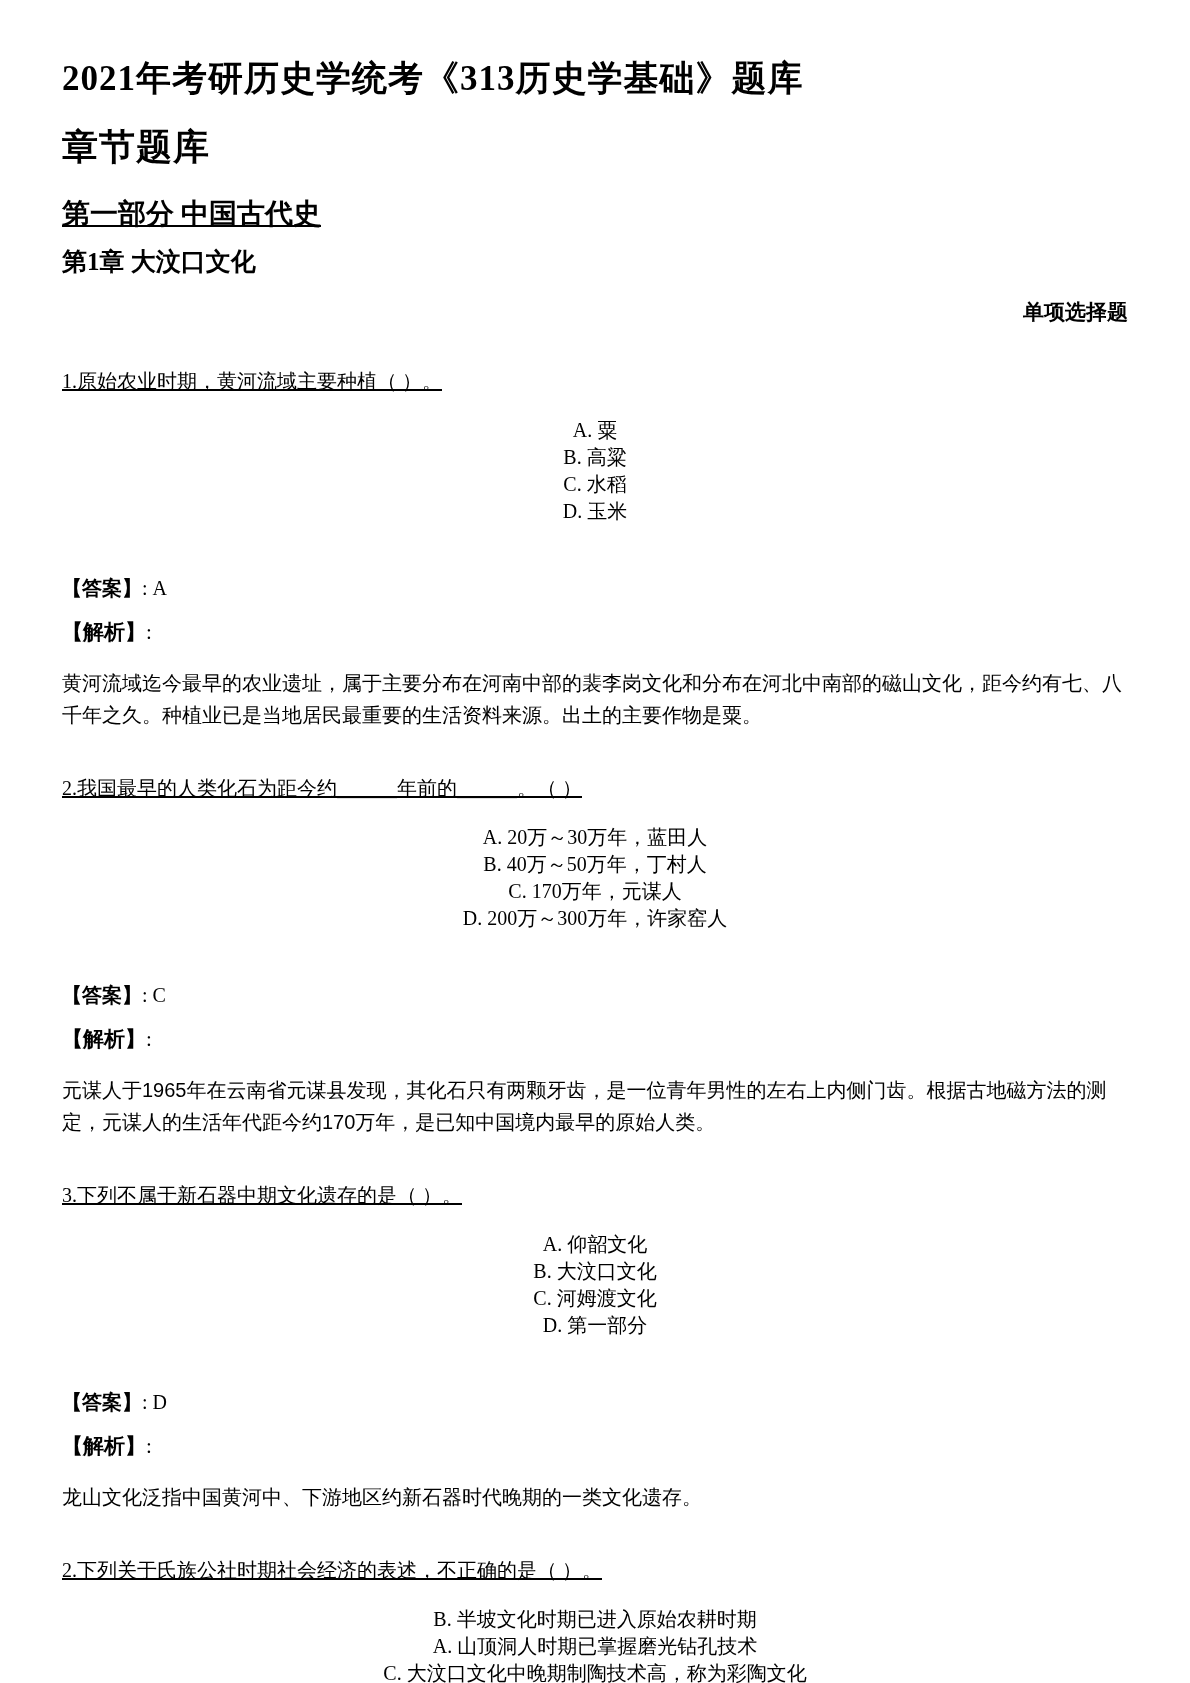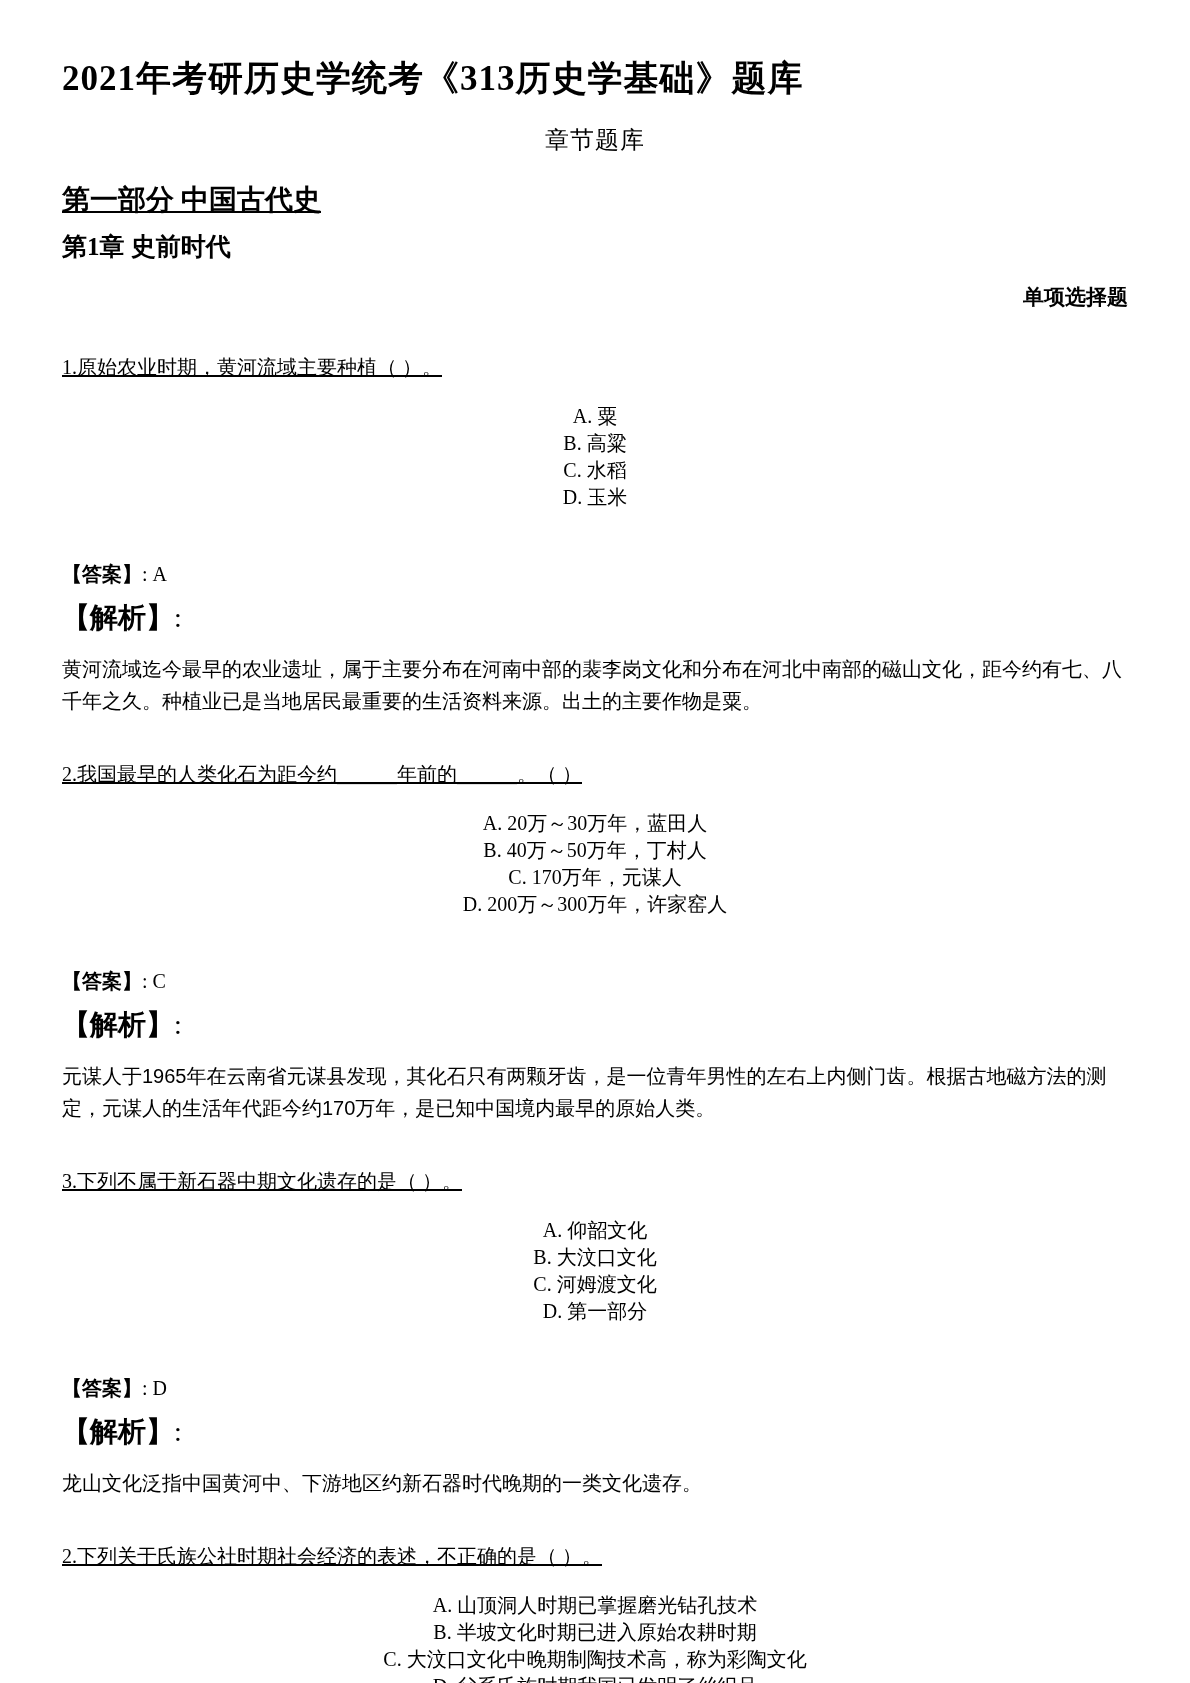--- a/index.html
+++ b/index.html
@@ -20,26 +20,25 @@
     font-family: "Liberation Serif", "DejaVu Serif", serif;
   }
   .doc-title {
     font-size: 35px;
     font-weight: bold;
     line-height: 1.2;
     letter-spacing: 1px;
     margin: 0;
   }
   .doc-subtitle {
-    font-size: 24px;
-    font-weight: normal;
+    font-size: 36px;
+    font-weight: bold;
     line-height: 1.2;
     letter-spacing: 1px;
     margin: 26px 0 0 0;
-    text-align: center;
   }
   .part-heading {
     font-size: 28px;
     font-weight: bold;
     line-height: 1.2;
     margin: 28px 0 0 0;
     text-decoration: underline;
   }
   .chapter-heading {
     font-size: 25px;
@@ -69,21 +68,21 @@
     text-align: center;
   }
   .option { white-space: pre-wrap; }
   .answer-row {
     margin: 50px 0 0 0;
     font-size: 20px;
     line-height: 26px;
   }
   .analysis-row {
     margin: 18px 0 0 0;
-    font-size: 28px;
+    font-size: 21px;
     line-height: 26px;
   }
   .bracket-label {
     font-family: "Liberation Sans", "DejaVu Sans", sans-serif;
     font-weight: bold;
   }
   .answer-value, .analysis-colon {
     font-family: "Liberation Serif", "DejaVu Serif", serif;
     font-weight: normal;
   }
@@ -96,21 +95,21 @@
   }
 </style>
 </head>
 <body>
 
 <div class="page">
 
   <h1 class="doc-title">2021年考研历史学统考《313历史学基础》题库</h1>
   <h1 class="doc-subtitle">章节题库</h1>
   <h2 class="part-heading">第一部分 中国古代史</h2>
-  <h3 class="chapter-heading">第1章 史前时代</h3>
+  <h3 class="chapter-heading">第1章 大汶口文化</h3>
   <h4 class="section-heading">单项选择题</h4>
 
   <div class="question">
     <p class="question-stem">1.原始农业时期，黄河流域主要种植（ ）。</p>
     <div class="options">
       <div class="option">A. 粟</div>
       <div class="option">B. 高粱</div>
       <div class="option">C. 水稻</div>
       <div class="option">D. 玉米</div>
     </div>
@@ -141,20 +140,20 @@
       <div class="option">D. 第一部分</div>
     </div>
     <p class="answer-row"><span class="bracket-label">【答案】</span><span class="answer-value">: D</span></p>
     <p class="analysis-row"><span class="bracket-label">【解析】</span><span class="analysis-colon">:</span></p>
     <p class="explanation">龙山文化泛指中国黄河中、下游地区约新石器时代晚期的一类文化遗存。</p>
   </div>
 
   <div class="question">
     <p class="question-stem">2.下列关于氏族公社时期社会经济的表述，不正确的是（ ）。</p>
     <div class="options">
+      <div class="option">B. 半坡文化时期已进入原始农耕时期</div>
       <div class="option">A. 山顶洞人时期已掌握磨光钻孔技术</div>
-      <div class="option">B. 半坡文化时期已进入原始农耕时期</div>
       <div class="option">C. 大汶口文化中晚期制陶技术高，称为彩陶文化</div>
       <div class="option">D. 父系氏族时期我国已发明了丝织品</div>
     </div>
   </div>
 
 </div>
 
 </body></html>

